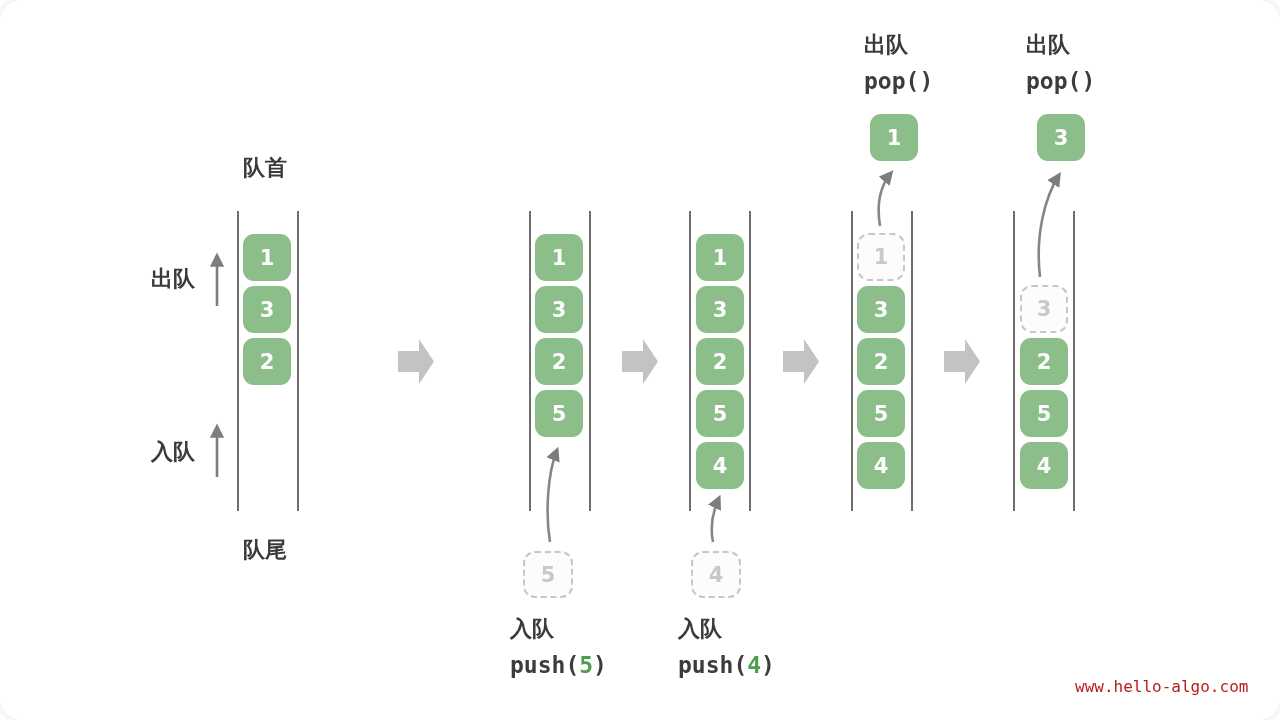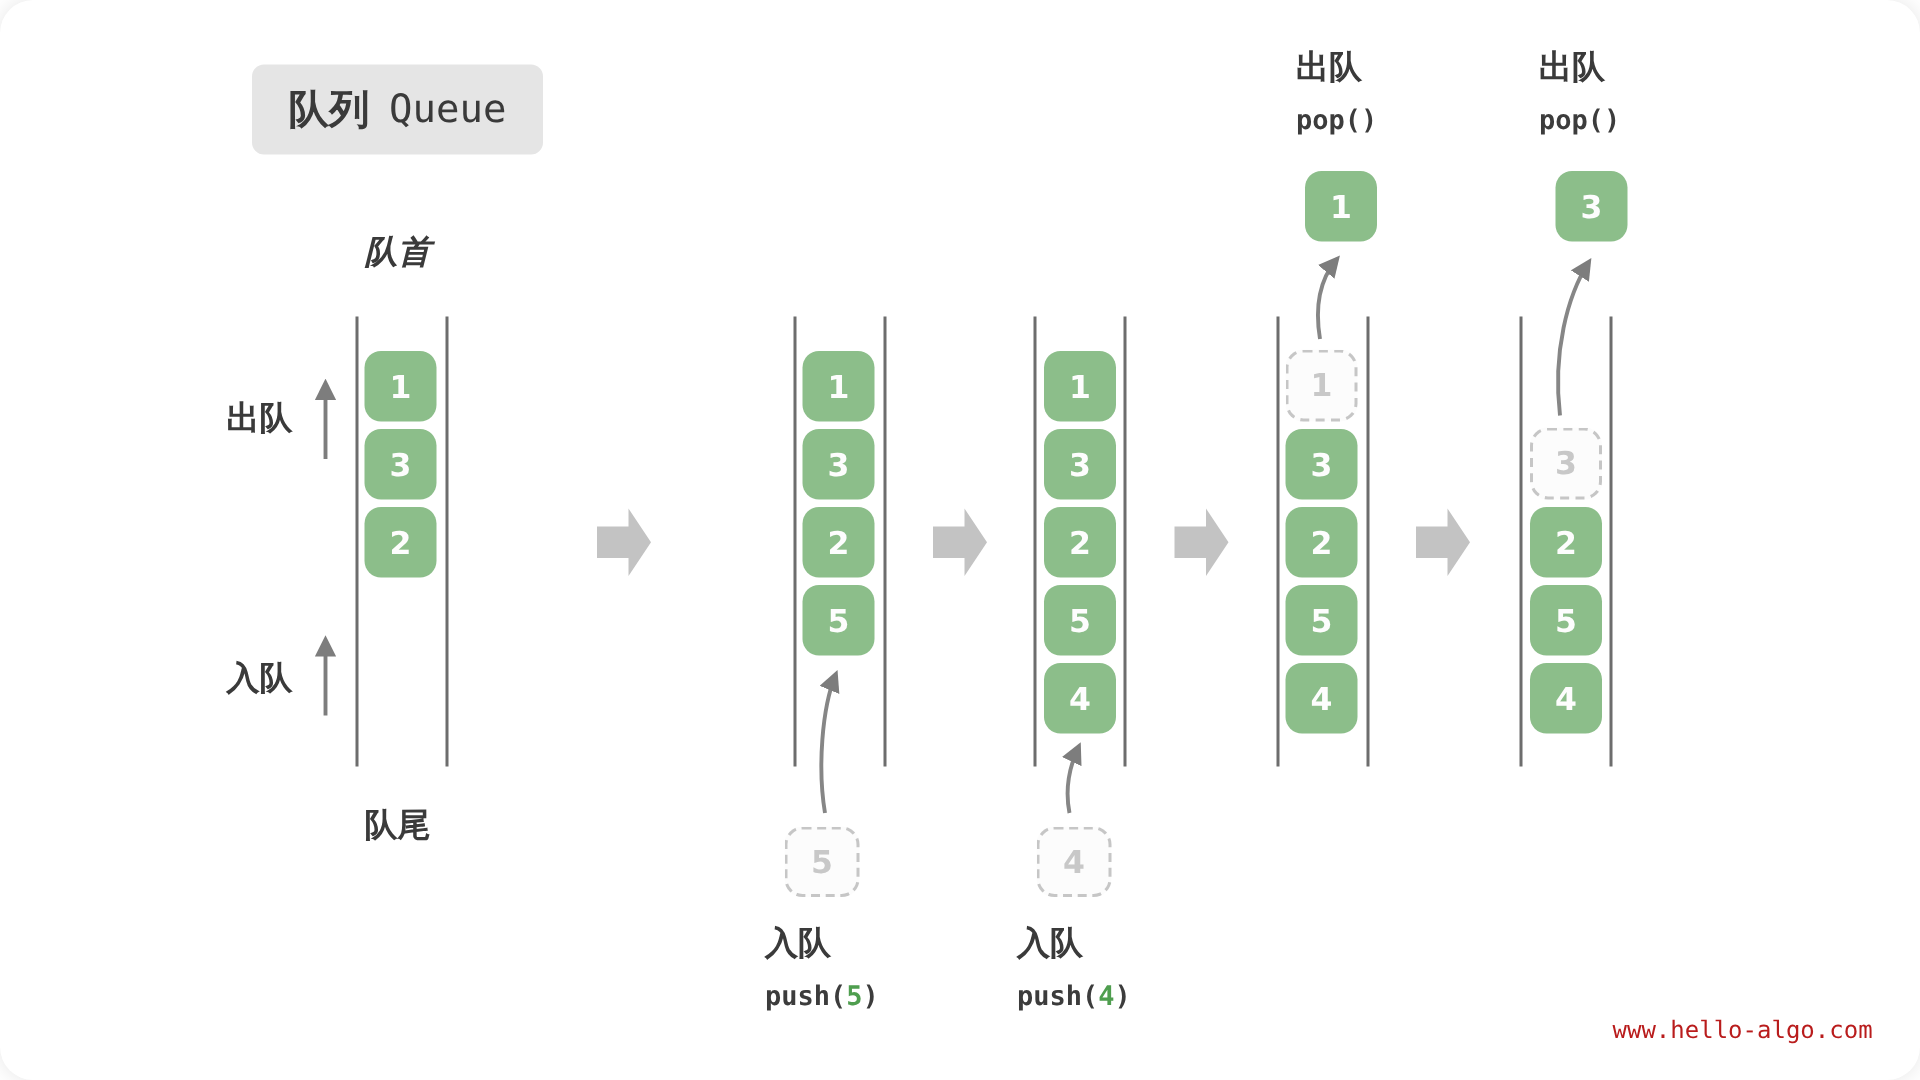--- a/index.html
+++ b/index.html
@@ -34,44 +34,40 @@
     font-family:"DejaVu Sans", sans-serif;
   }
   .cell.ghost {
     background:#fcfcfc; border:2px dashed #c6c6c6; box-sizing:border-box;
     color:#c8c8c8; border-radius:12px;
   }
 
   .op-block { position:absolute; }
   .op-zh { font-size:22px; font-weight:bold; color:#3a3a3a; line-height:26px; margin-bottom:10px; }
   .op-code {
-    font-size:18px; font-weight:bold; color:#3c3c3c; line-height:26px;
+    font-size:23px; font-weight:bold; color:#3c3c3c; line-height:26px;
     font-family:"DejaVu Sans Mono", monospace; white-space:nowrap;
   }
   .op-code .arg { color:#4f9e4f; }
 
   .overlay { position:absolute; left:0; top:0; pointer-events:none; }
 
   .watermark {
     position:absolute; left:1075px; top:677px;
     font-size:16px; font-family:"DejaVu Sans Mono", monospace; color:#b91c1c;
     white-space:nowrap;
   }
 </style>
 </head>
 <body>
 
 <div class="canvas">
 
-  <div class="title-box">
-    <span class="title-zh">队列</span>
-    <span class="title-en">Queue</span>
-  </div>
 
-  <div class="cn" style="left:243px; top:155px;font-style:italic;">队首</div>
+  <div class="cn" style="left:243px; top:155px;">队首</div>
   <div class="cn" style="left:243px; top:537px;">队尾</div>
   <div class="cn" style="left:151px; top:266px;">出队</div>
   <div class="cn" style="left:151px; top:439px;">入队</div>
 
   <div class="vline" style="left:237px;"></div>
   <div class="vline" style="left:296.5px;"></div>
   <div class="vline" style="left:529px;"></div>
   <div class="vline" style="left:588.5px;"></div>
   <div class="vline" style="left:689px;"></div>
   <div class="vline" style="left:748.5px;"></div>

